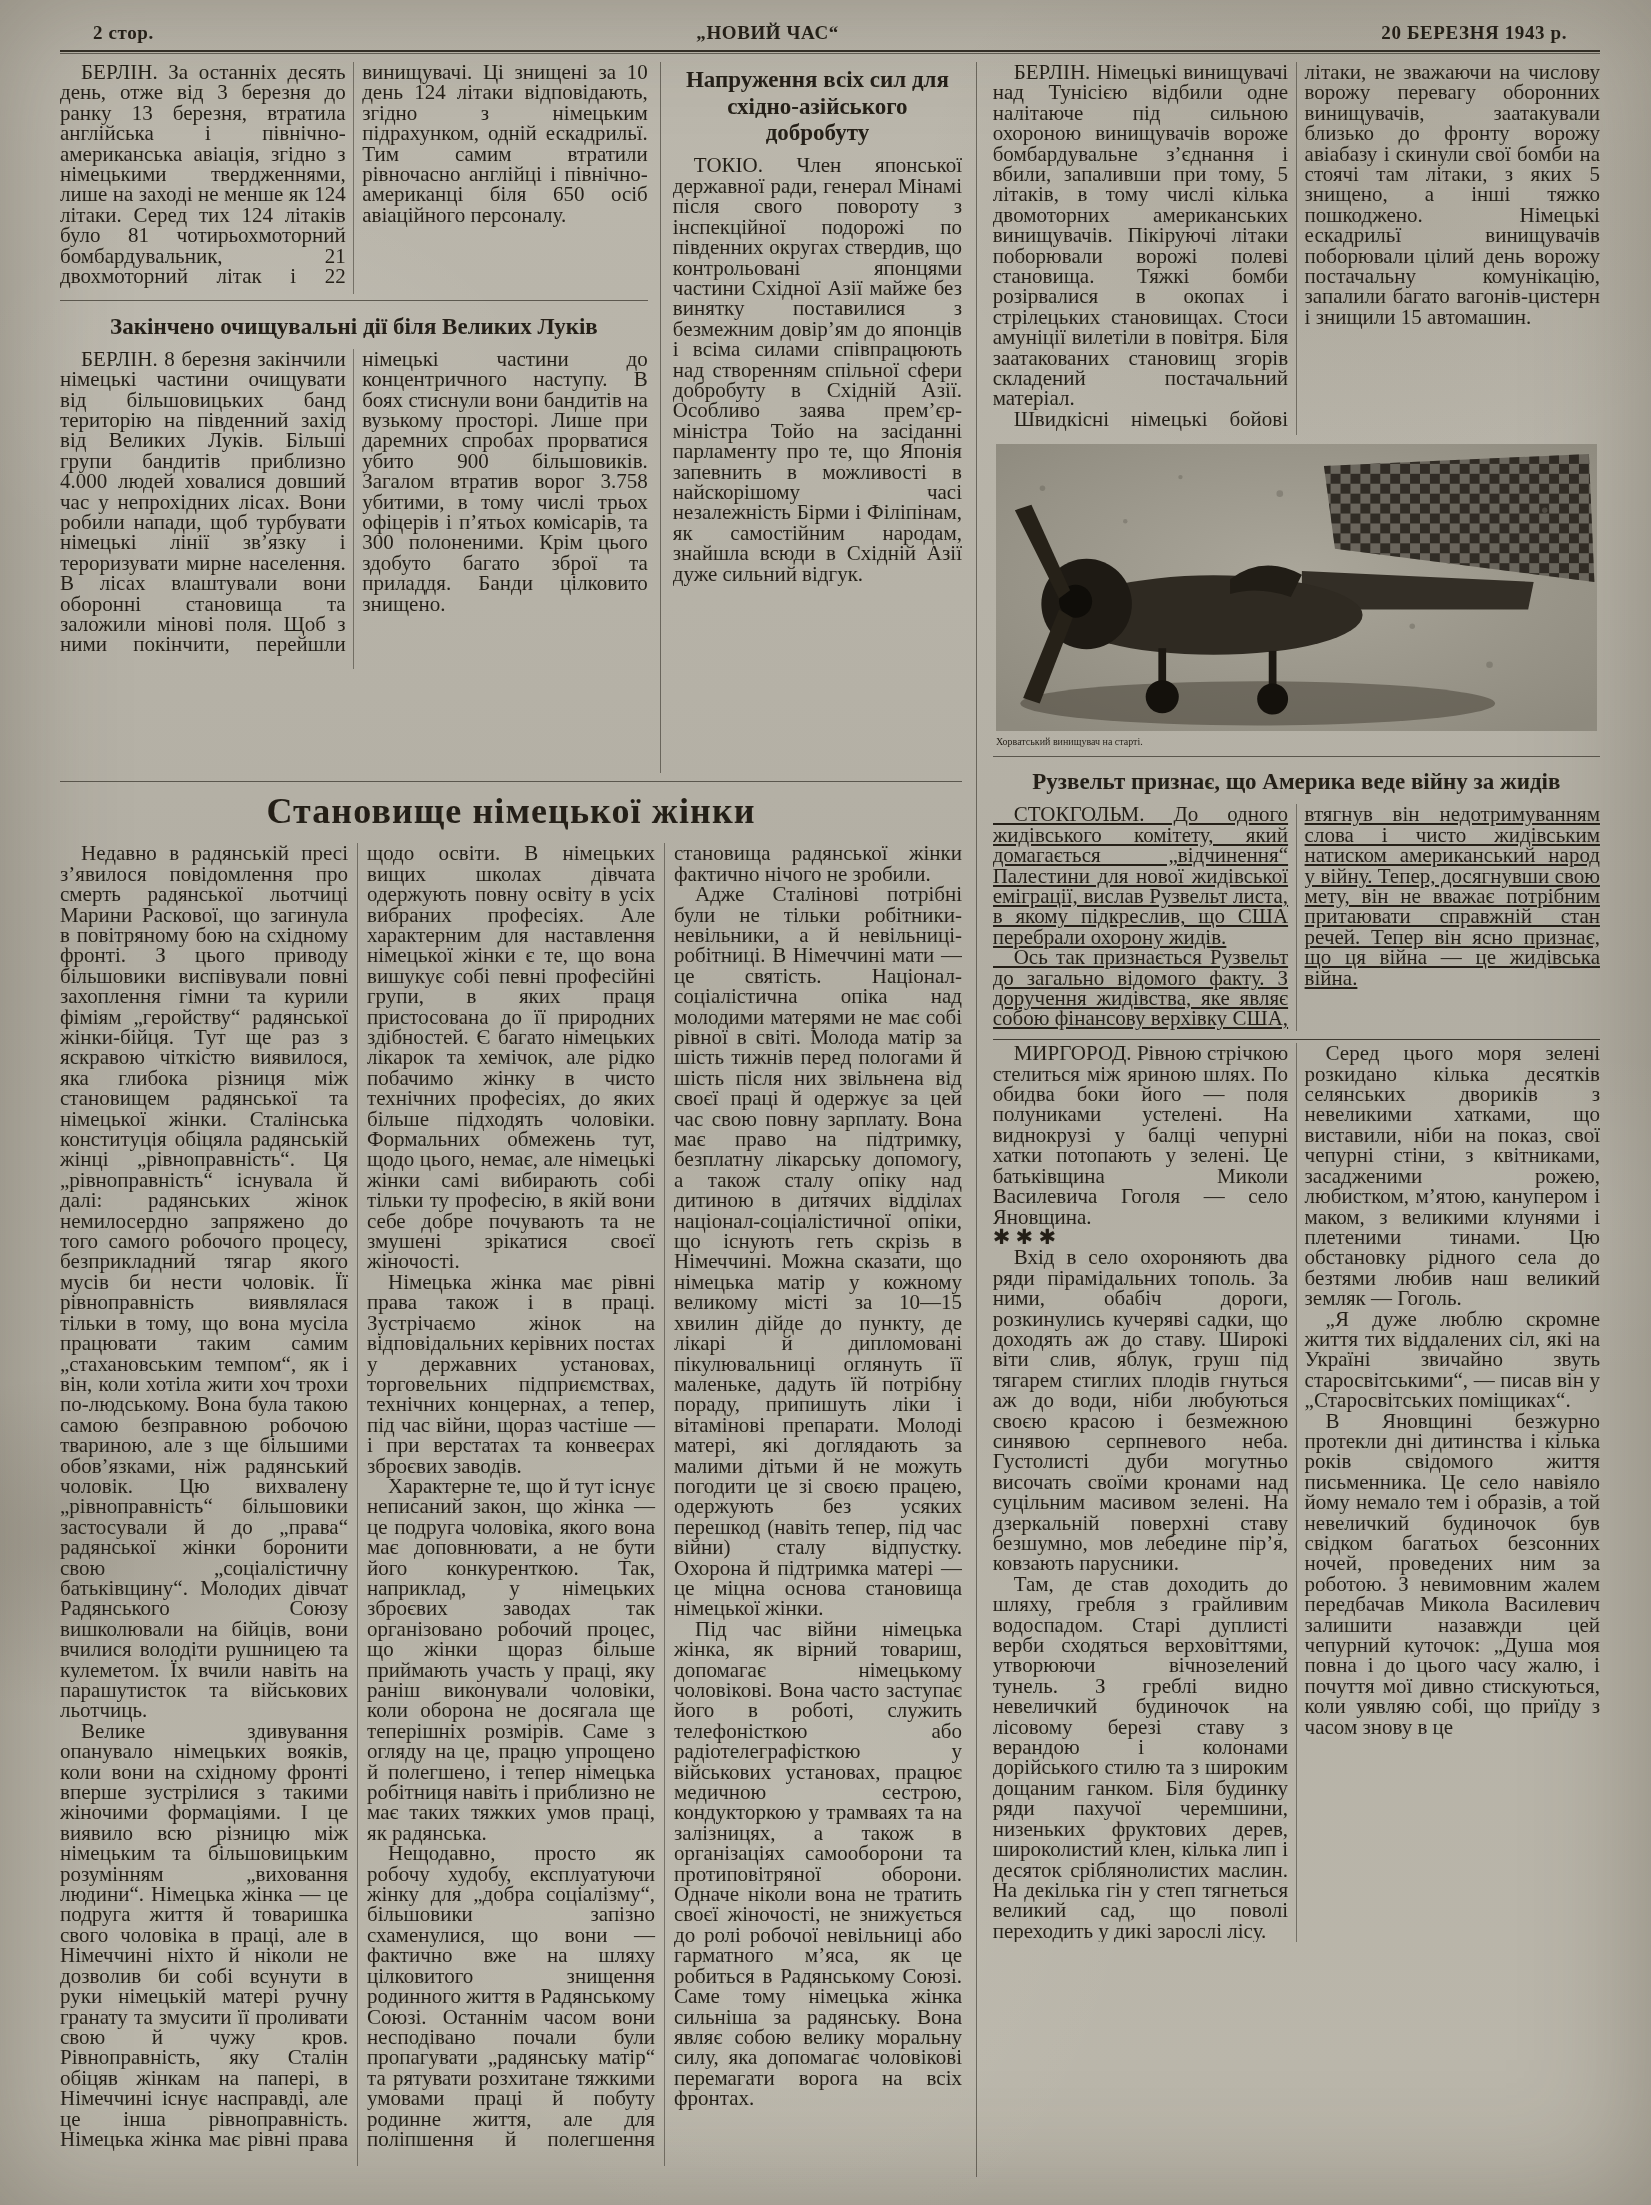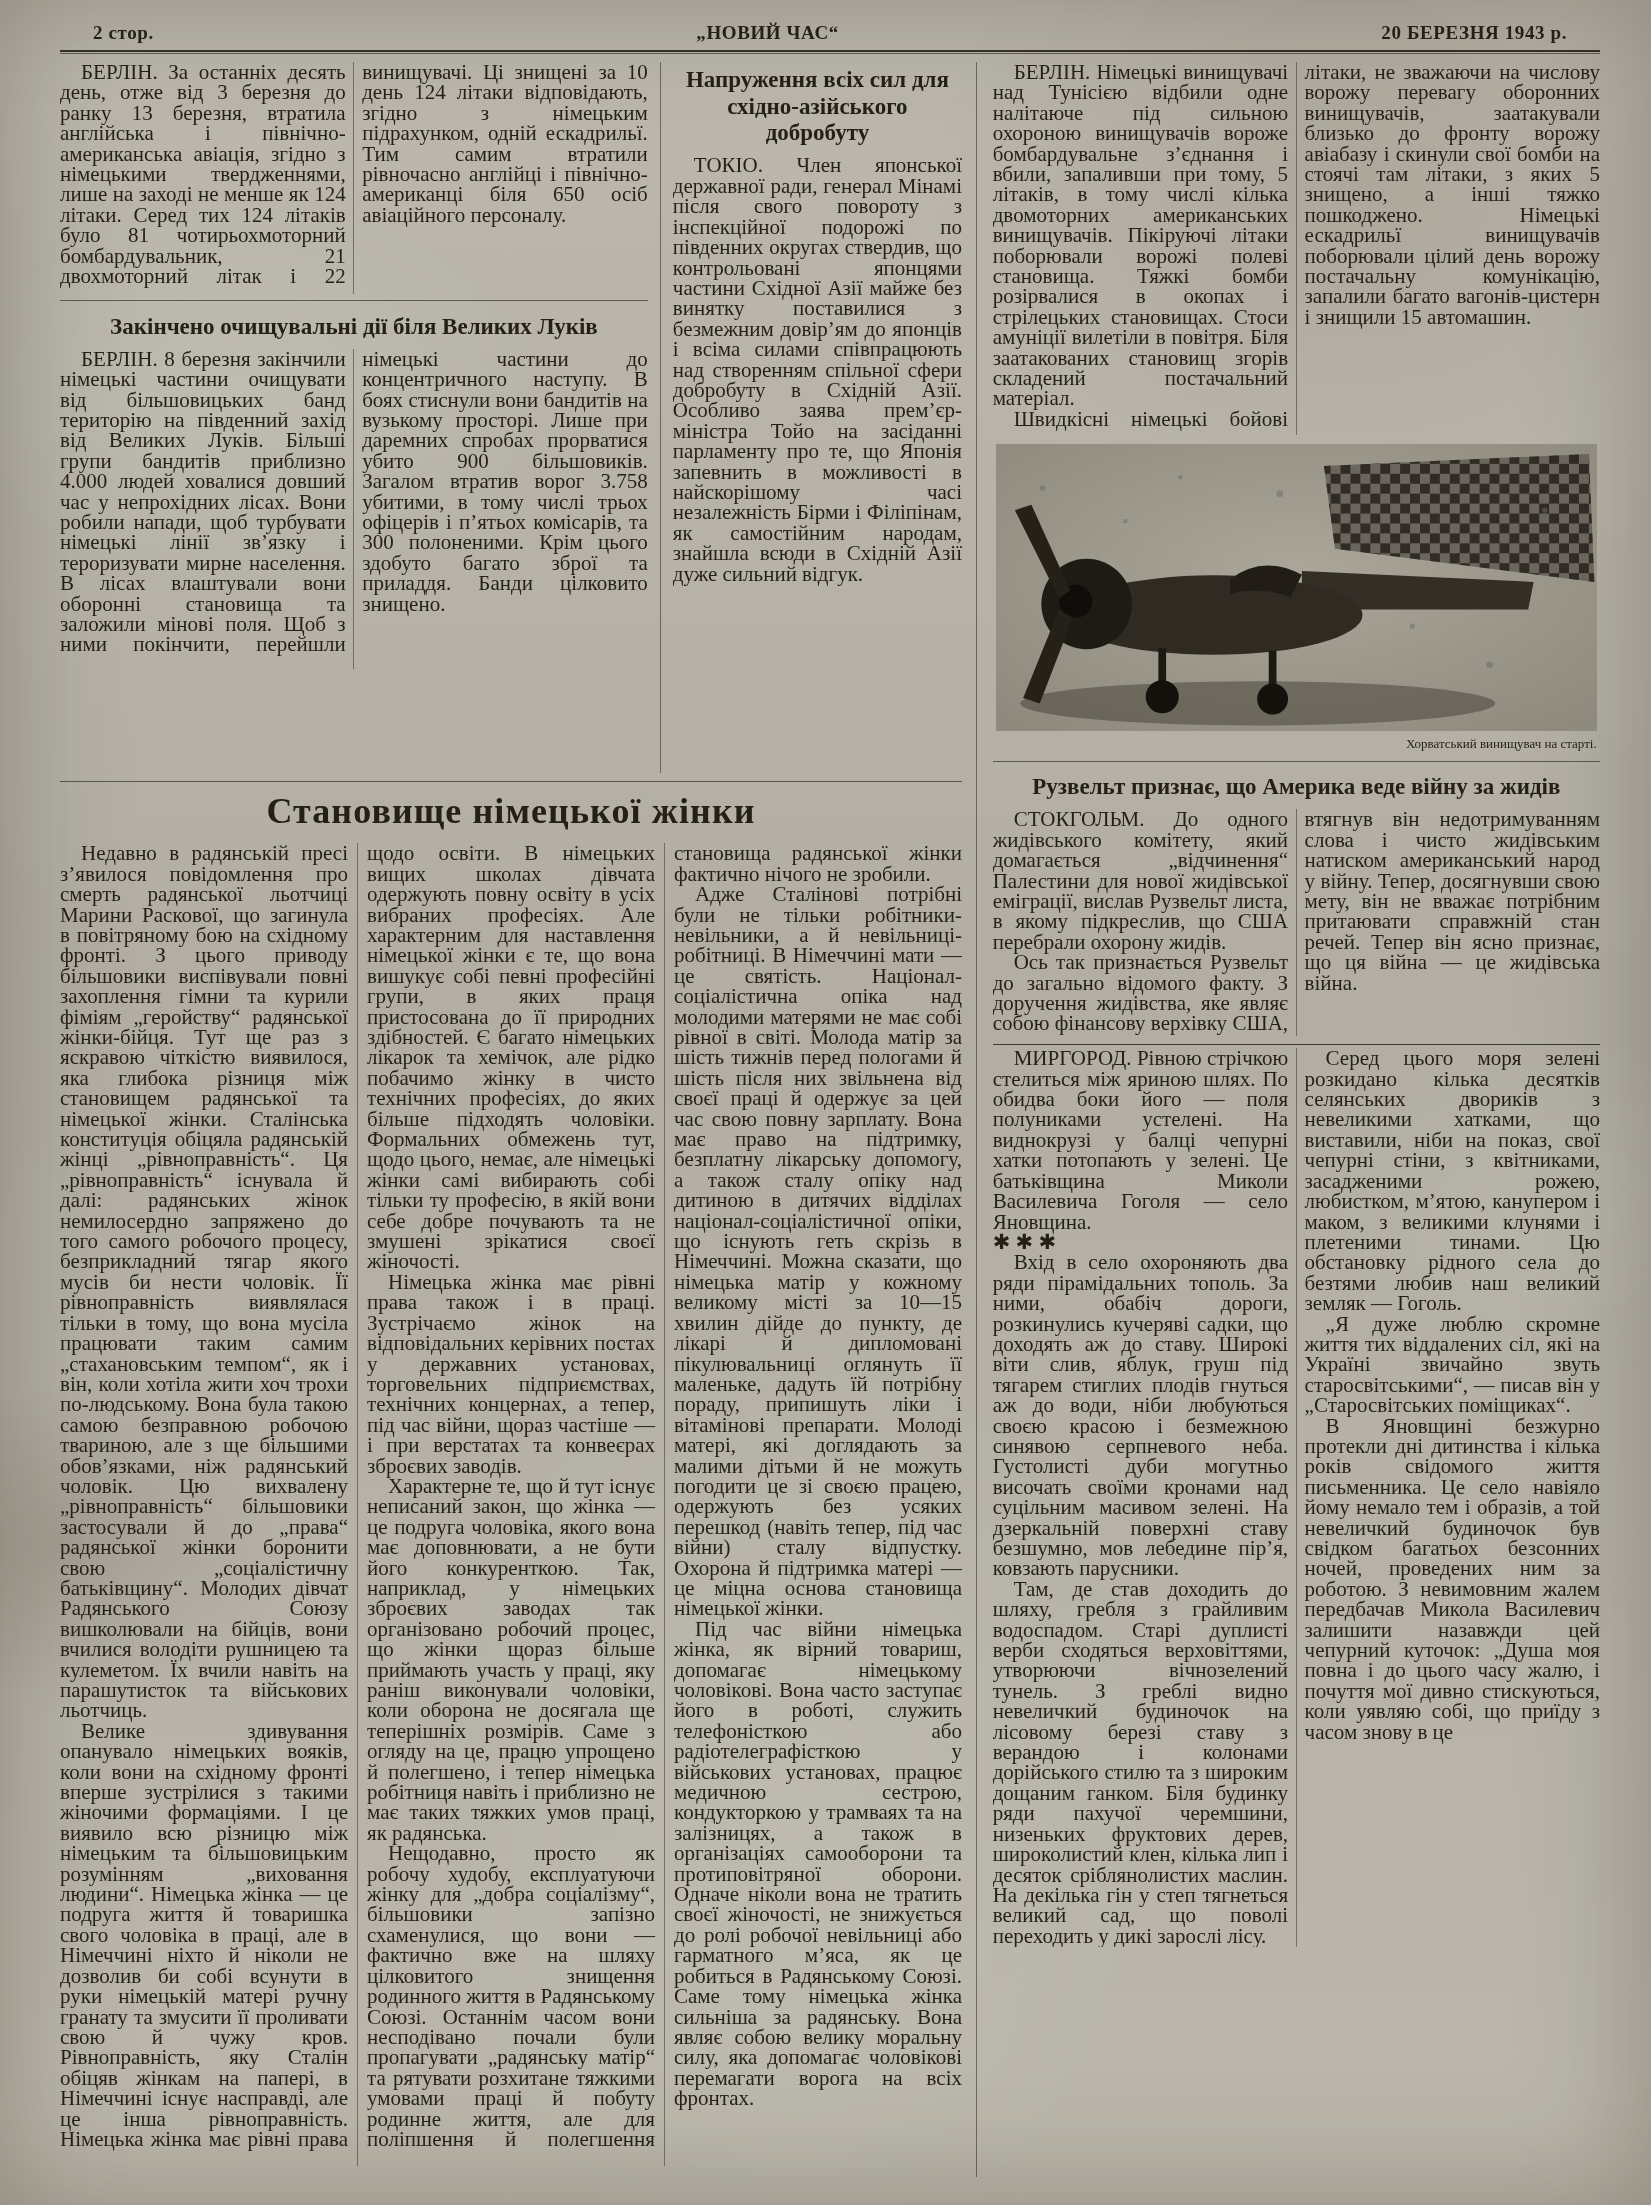--- a/index.html
+++ b/index.html
@@ -40,33 +40,33 @@
   h1.banner.sans { font-family:"Liberation Sans","DejaVu Sans",sans-serif; letter-spacing:5.5px; font-size:33px; }
 
   .body { font-size:21px; line-height:20.4px; text-align:justify; white-space:pre-line; overflow:hidden; }
   .cols-2 { column-count:2; column-gap:16.5px; column-rule:0.6px solid rgba(30,26,18,.45); column-fill:auto; }
   .cols-3 { column-count:3; column-gap:19px; column-rule:0.6px solid rgba(30,26,18,.45); column-fill:auto; }
 
   .h-planes   { height:232px; }
   .h-luky     { height:320px; }
   .h-tokyo    { height:557px; }
   .h-tunisia  { height:373px; }
-  .h-roosevelt{ height:227px; }
+  .h-roosevelt{ height:227px;text-decoration:underline; }
   .h-woman    { height:1323px; }
   .h-gogol    { height:899px; }
 
   .hr  { border-top:0.6px solid rgba(30,26,18,.6); margin:6.6px 0; }
   .hr-thick { border-top:1.7px solid rgba(30,26,18,.8); margin:7.7px 0 3.3px 0; }
 
   .woman-sec { border-top:0.6px solid rgba(30,26,18,.6); margin-top:7.7px; }
 
   figure.photo { margin:8.8px 3.3px 3.3px 3.3px; }
   .photo-frame { height:287px; background:#a5a196; box-shadow: inset 0 0 33px rgba(40,35,25,.45); overflow:hidden; }
   .photo-frame svg { width:100%; height:100%; display:block; }
-  figcaption { text-align:right; font-size:13px; padding:5.5px 0 2.2px 0;font-family:Liberation Serif, serif; }
+  figcaption { text-align:left; font-size:10px; padding:5.5px 0 2.2px 0;font-family:Liberation Serif, serif; }
 </style>
 </head>
 <body>
 
 <div class="page">
   <div class="inner">
 
     <header class="masthead">
       <span>2 стор.</span>
       <span>„НОВИЙ ЧАС“</span>

